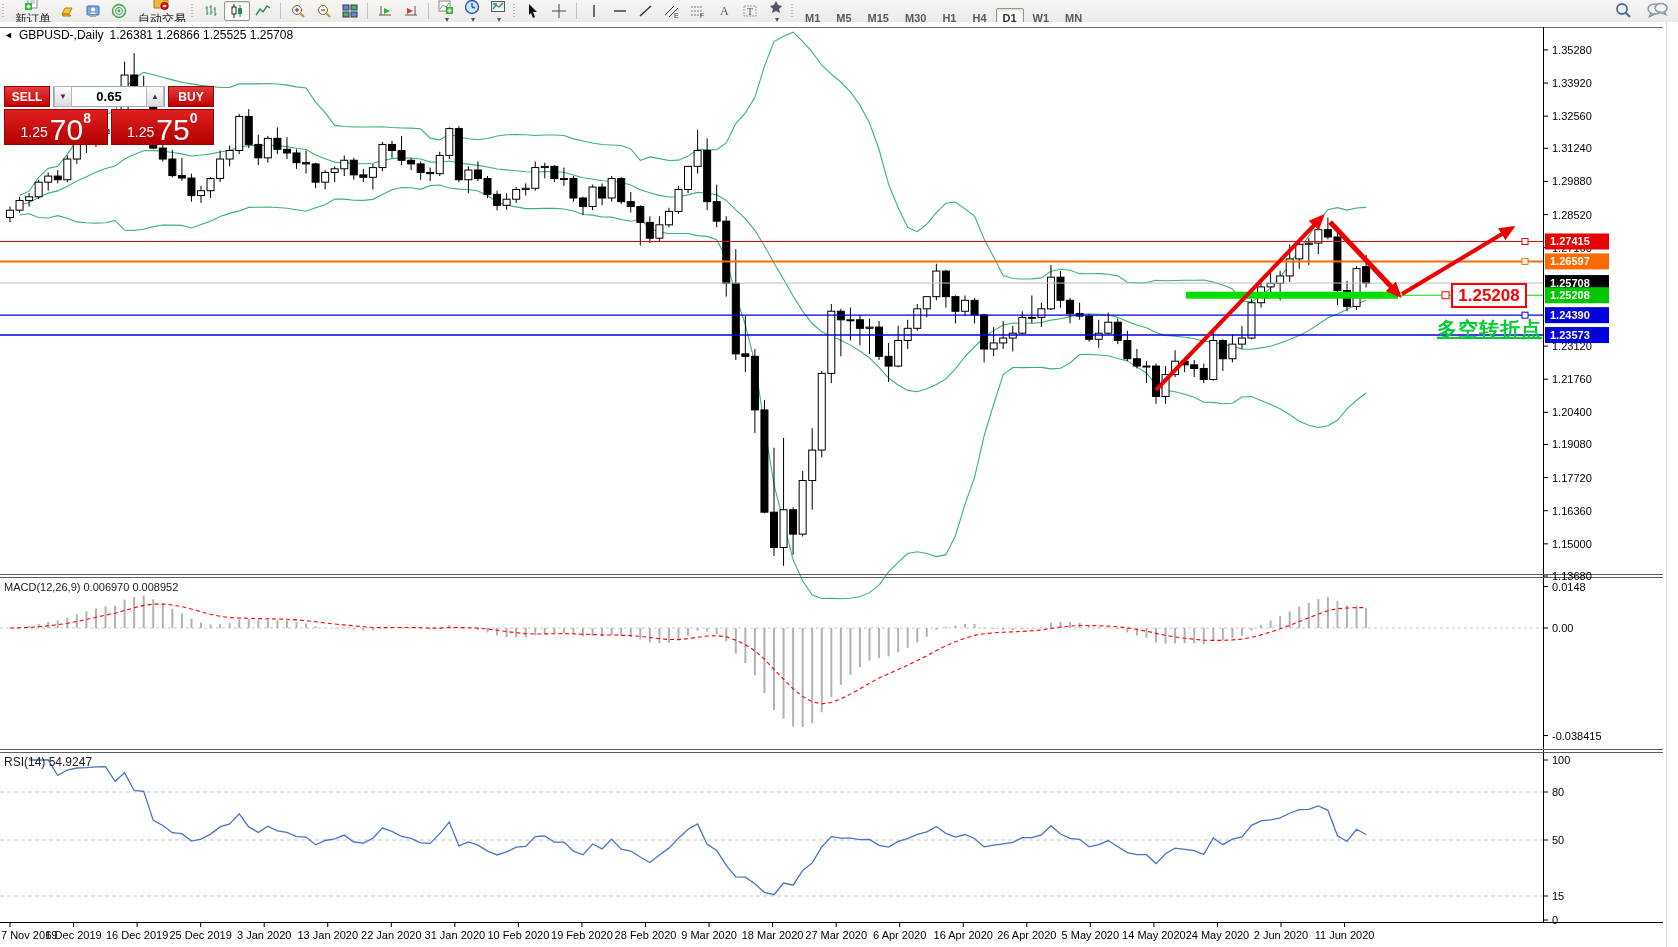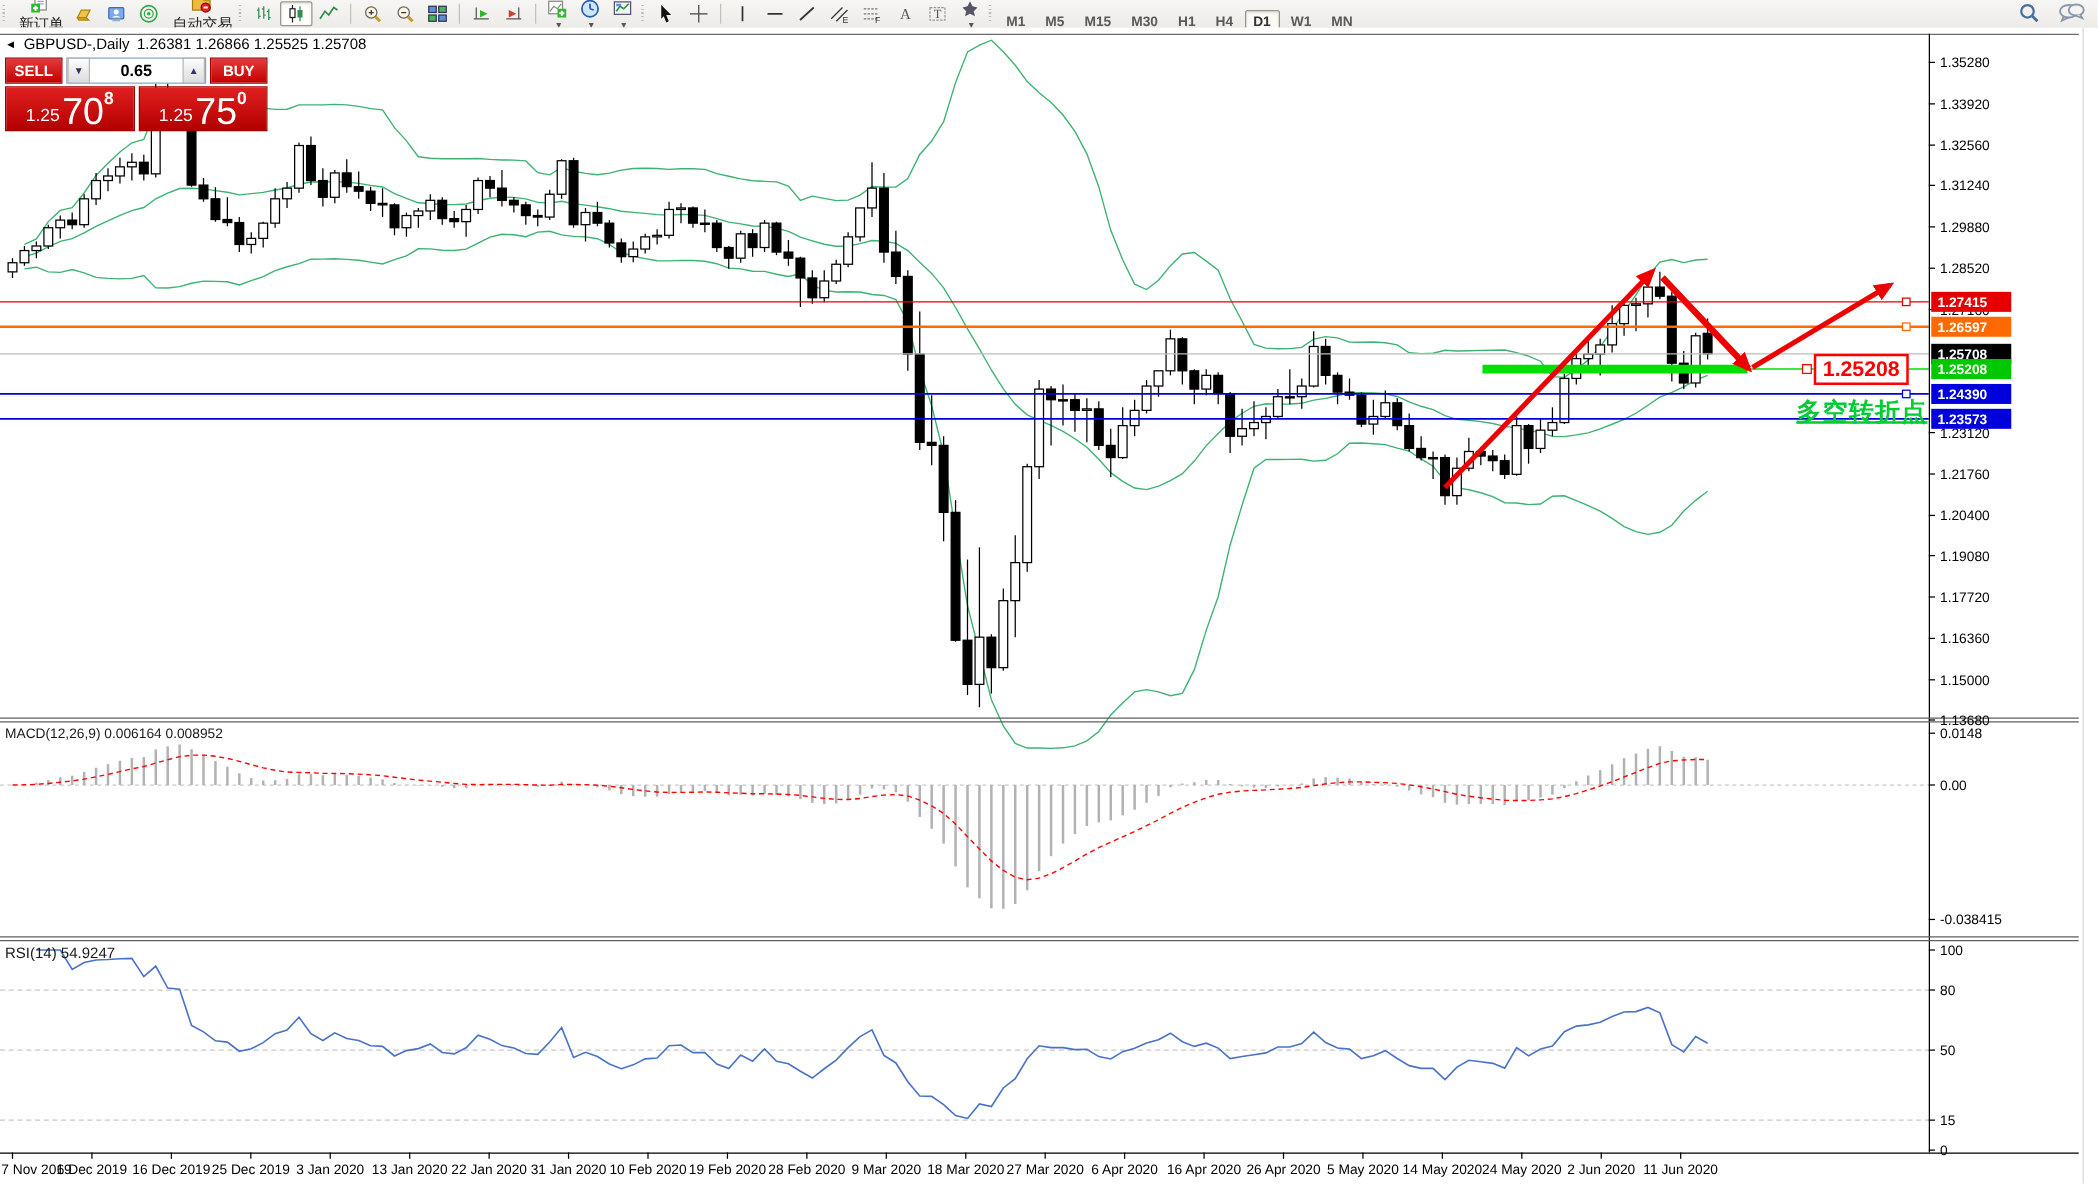--- a/index.html
+++ b/index.html
@@ -25,21 +25,21 @@
   .tf-btn.active{background:#fbfaf7;border:1px solid #98958d;box-shadow:inset 0 1px 2px #0002;color:#333;}
   .tb-right{margin-left:auto;display:flex;align-items:center;margin-right:10px;gap:14px;}
   
   .chart-region{position:absolute;left:0;top:22px;width:1678px;height:925px;background:#fff;}
   #chart-svg{position:absolute;left:0;top:0;}
   .chart-title{position:absolute;left:4px;top:6px;font-size:12px;color:#000;display:flex;gap:6px;align-items:center;}
   .title-marker{font-size:9px;color:#000;}
   .title-sym{font-weight:normal;}
   
   .trade-panel{position:absolute;left:4px;top:24px;width:210px;}
-  .tp-row1{display:flex;height:21px;gap:3px;}
+  .tp-row1{display:flex;height:21px;gap:3px;margin-top:40px;}
   .tp-btn{flex:0 0 44px;background:linear-gradient(#e33b3b,#c40000);color:#fff;font-weight:bold;
     font-size:12px;display:flex;align-items:center;justify-content:center;border:1px solid #9d0000;}
   .tp-vol{flex:1;background:#fff;border:1px solid #8aa8c8;display:flex;align-items:center;}
   .tp-vol .spin{width:16px;height:100%;background:linear-gradient(#fdfdfd,#dcdcdc);
     border:1px solid #b5b5b5;font-size:8px;color:#336;display:flex;align-items:center;justify-content:center;}
   .tp-vol .val{flex:1;text-align:center;font-size:13px;font-weight:bold;color:#000;}
   .tp-row2{display:flex;margin-top:2px;height:36px;gap:3px;}
   .tp-price{flex:1;background:linear-gradient(#e02020,#b40000);color:#fff;display:flex;
     align-items:flex-end;justify-content:center;padding-bottom:2px;border:1px solid #9d0000;}
   .tp-small{font-size:14px;font-weight:normal;margin-right:2px;line-height:1;padding-bottom:3px;}
@@ -962,19 +962,19 @@
           <span class="tp-sup">8</span>
         </div>
         <div class="tp-price">
           <span class="tp-small">1.25</span>
           <span class="tp-big">75</span>
           <span class="tp-sup">0</span>
         </div>
       </div>
     </div>
 
-    <div class="macd-label">MACD(12,26,9) 0.006164 0.008952</div>
+    <div class="macd-label">MACD(12,26,9) 0.006970 0.008952</div>
     <div class="rsi-label">RSI(14) 54.9247</div>
 
     <div class="note-box">1.25208</div>
     <div class="note-text">多空转折点</div>
   </div>
 </div>
 
 </body></html>

